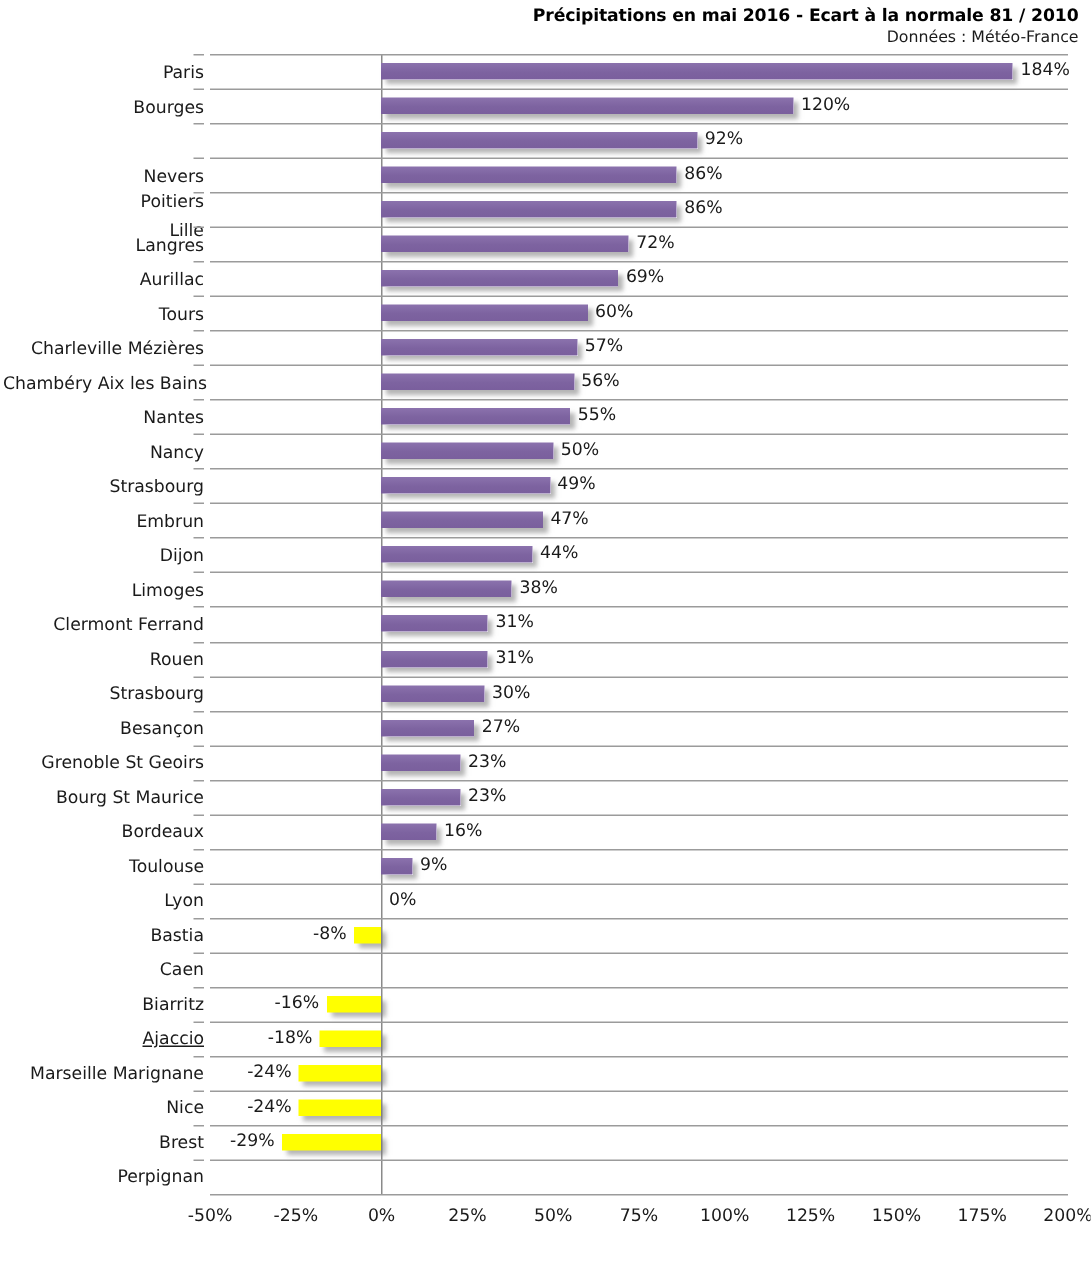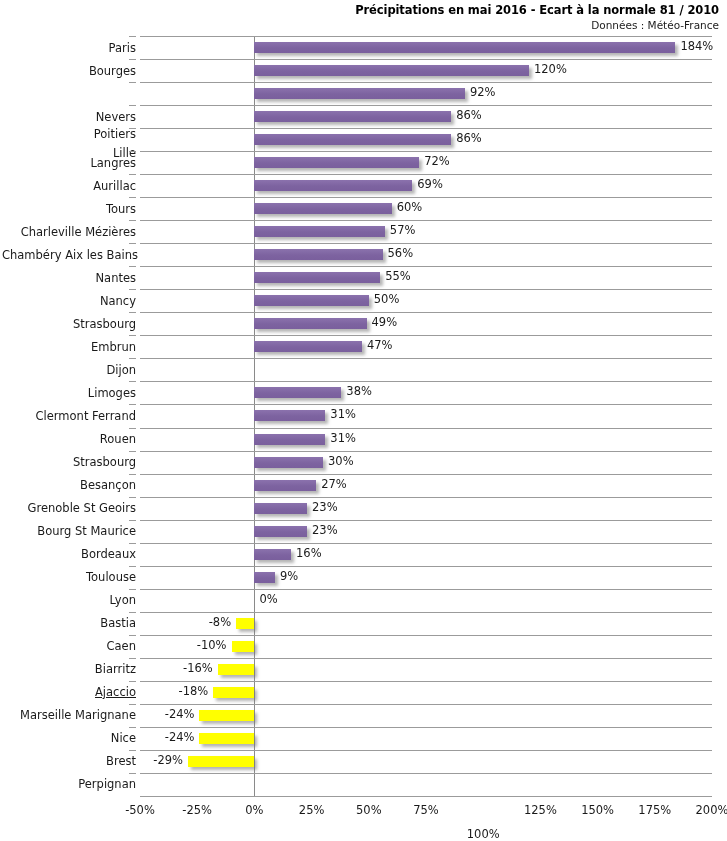--- a/index.html
+++ b/index.html
@@ -289,20 +289,24 @@
     <div class="row" style="top: 276.364px; height: 23.0303px;">
       <div class="bar bar-pos" style="left: 114.4px; width: 112.112px;"></div>
       <div class="bar-label pos" style="left: 231.512px;">49%</div>
     </div>
     <div class="gridrow" style="top: 299.394px;"></div>
     <div class="row" style="top: 299.394px; height: 23.0303px;">
       <div class="bar bar-pos" style="left: 114.4px; width: 107.536px;"></div>
       <div class="bar-label pos" style="left: 226.936px;">47%</div>
     </div>
     <div class="gridrow" style="top: 322.424px;"></div>
+    <div class="row" style="top: 322.424px; height: 23.0303px;">
+      <div class="bar bar-pos" style="left: 114.4px; width: 100.672px;"></div>
+      <div class="bar-label pos" style="left: 220.072px;">44%</div>
+    </div>
     <div class="gridrow" style="top: 345.455px;"></div>
     <div class="row" style="top: 345.455px; height: 23.0303px;">
       <div class="bar bar-pos" style="left: 114.4px; width: 86.944px;"></div>
       <div class="bar-label pos" style="left: 206.344px;">38%</div>
     </div>
     <div class="gridrow" style="top: 368.485px;"></div>
     <div class="row" style="top: 368.485px; height: 23.0303px;">
       <div class="bar bar-pos" style="left: 114.4px; width: 70.928px;"></div>
       <div class="bar-label pos" style="left: 190.328px;">31%</div>
     </div>
@@ -344,24 +348,20 @@
     <div class="gridrow" style="top: 552.727px;"></div>
     <div class="row" style="top: 552.727px; height: 23.0303px;">
       <div class="bar-label pos" style="left: 119.4px;">0%</div>
     </div>
     <div class="gridrow" style="top: 575.758px;"></div>
     <div class="row" style="top: 575.758px; height: 23.0303px;">
       <div class="bar bar-neg" style="left: 96.096px; width: 18.304px;"></div>
       <div class="bar-label neg" style="left: 0px; width: 91.096px;">-8%</div>
     </div>
     <div class="gridrow" style="top: 598.788px;"></div>
-    <div class="row" style="top: 598.788px; height: 23.0303px;">
-      <div class="bar bar-neg" style="left: 91.52px; width: 22.88px;"></div>
-      <div class="bar-label neg" style="left: 0px; width: 86.52px;">-10%</div>
-    </div>
     <div class="gridrow" style="top: 621.818px;"></div>
     <div class="row" style="top: 621.818px; height: 23.0303px;">
       <div class="bar bar-neg" style="left: 77.792px; width: 36.608px;"></div>
       <div class="bar-label neg" style="left: 0px; width: 72.792px;">-16%</div>
     </div>
     <div class="gridrow" style="top: 644.848px;"></div>
     <div class="row" style="top: 644.848px; height: 23.0303px;">
       <div class="bar bar-neg" style="left: 73.216px; width: 41.184px;"></div>
       <div class="bar-label neg" style="left: 0px; width: 68.216px;">-18%</div>
     </div>
@@ -384,18 +384,18 @@
     <div id="grid-bottom" style="top: 760px;"></div>
   </div>
 
 <div id="xaxis">
     <div class="xtick" style="left: 0px;">-50%</div>
     <div class="xtick" style="left: 57.2px;">-25%</div>
     <div class="xtick" style="left: 114.4px;">0%</div>
     <div class="xtick" style="left: 171.6px;">25%</div>
     <div class="xtick" style="left: 228.8px;">50%</div>
     <div class="xtick" style="left: 286px;">75%</div>
-    <div class="xtick" style="left: 343.2px; margin-top: 24px;">100%</div>
+    <div class="xtick" style="left: 343.2px;">100%</div>
     <div class="xtick" style="left: 400.4px;">125%</div>
     <div class="xtick" style="left: 457.6px;">150%</div>
     <div class="xtick" style="left: 514.8px;">175%</div>
     <div class="xtick" style="left: 572px;">200%</div>
   </div>
 
 </body></html>

